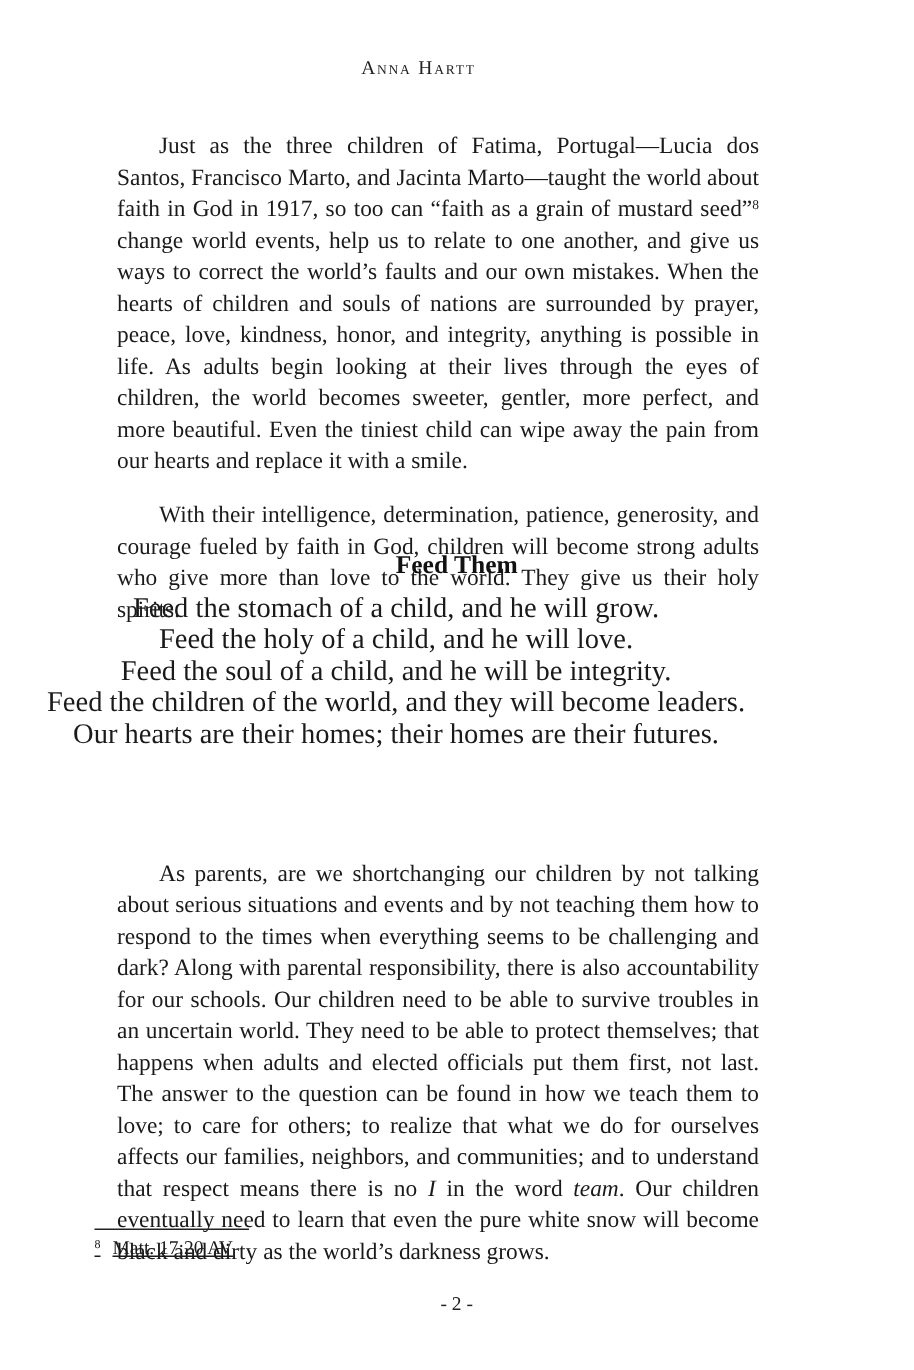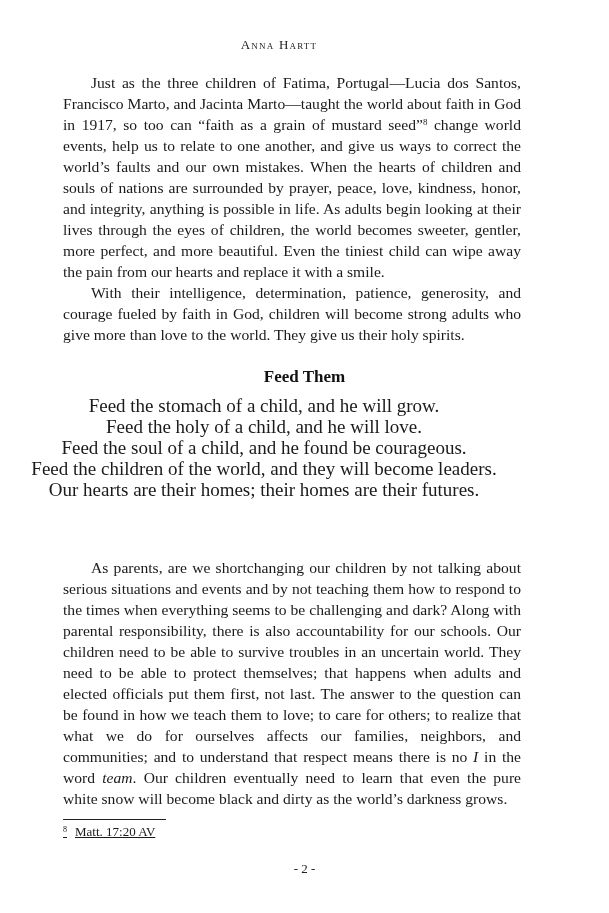--- a/index.html
+++ b/index.html
@@ -12,21 +12,21 @@
     .running-head {
       position: absolute; top: 37px; left: 0; width: 558px;
       text-align: center; font-size: 13px; letter-spacing: 1.2px;
       font-variant: small-caps; color: #222;
     }
     .body-text {
       position: absolute; left: 63px; width: 458px;
       font-size: 15.6px; line-height: 21px; text-align: justify;
       text-align-last: left; color: #1a1a1a;
     }
-    .body-text p { margin: 0; text-indent: 28px; }
+    .body-text p { margin: 15px; text-indent: 28px; }
     .block1 { top: 72px; }
     .block2 { top: 557px; }
     .poem-title {
       position: absolute; top: 367px; left: 0; width: 609px;
       text-align: center; font-weight: bold; font-size: 17px; color: #111;
     }
     .poem {
       position: absolute; top: 395px; left: 0; width: 528px;
       text-align: center; font-size: 19px; line-height: 21px; color: #1a1a1a;
     }
@@ -55,21 +55,21 @@
   <div class="body-text block1">
     <p><span>Just as the three children of Fatima, Portugal—Lucia dos Santos, Francisco Marto, and Jacinta Marto—taught the world about faith in God in 1917, so too can “faith as a grain of mustard seed”</span><sup class="fnref">8</sup><span> change world events, help us to relate to one another, and give us ways to correct the world’s faults and our own mistakes. When the hearts of children and souls of nations are surrounded by prayer, peace, love, kindness, honor, and integrity, anything is possible in life. As adults begin looking at their lives through the eyes of children, the world becomes sweeter, gentler, more perfect, and more beautiful. Even the tiniest child can wipe away the pain from our hearts and replace it with a smile.</span></p>
     <p>With their intelligence, determination, patience, generosity, and courage fueled by faith in God, children will become strong adults who give more than love to the world. They give us their holy spirits.</p>
   </div>
 
   <div class="poem-title">Feed Them</div>
 
   <div class="poem">
     <div>Feed the stomach of a child, and he will grow.</div>
     <div>Feed the holy of a child, and he will love.</div>
-    <div>Feed the soul of a child, and he found be courageous.</div>
+    <div>Feed the soul of a child, and he will be integrity.</div>
     <div>Feed the children of the world, and they will become leaders.</div>
     <div>Our hearts are their homes; their homes are their futures.</div>
   </div>
 
   <div class="body-text block2">
     <p><span>As parents, are we shortchanging our children by not talking about serious situations and events and by not teaching them how to respond to the times when everything seems to be challenging and dark? Along with parental responsibility, there is also accountability for our schools. Our children need to be able to survive troubles in an uncertain world. They need to be able to protect themselves; that happens when adults and elected officials put them first, not last. The answer to the question can be found in how we teach them to love; to care for others; to realize that what we do for ourselves affects our families, neighbors, and communities; and to understand that respect means there is no </span><em>I</em><span> in the word </span><em>team</em><span>. Our children eventually need to learn that even the pure white snow will become black and dirty as the world’s darkness grows.</span></p>
   </div>
 
   <div class="footnote-rule"></div>
   <div class="footnote">

